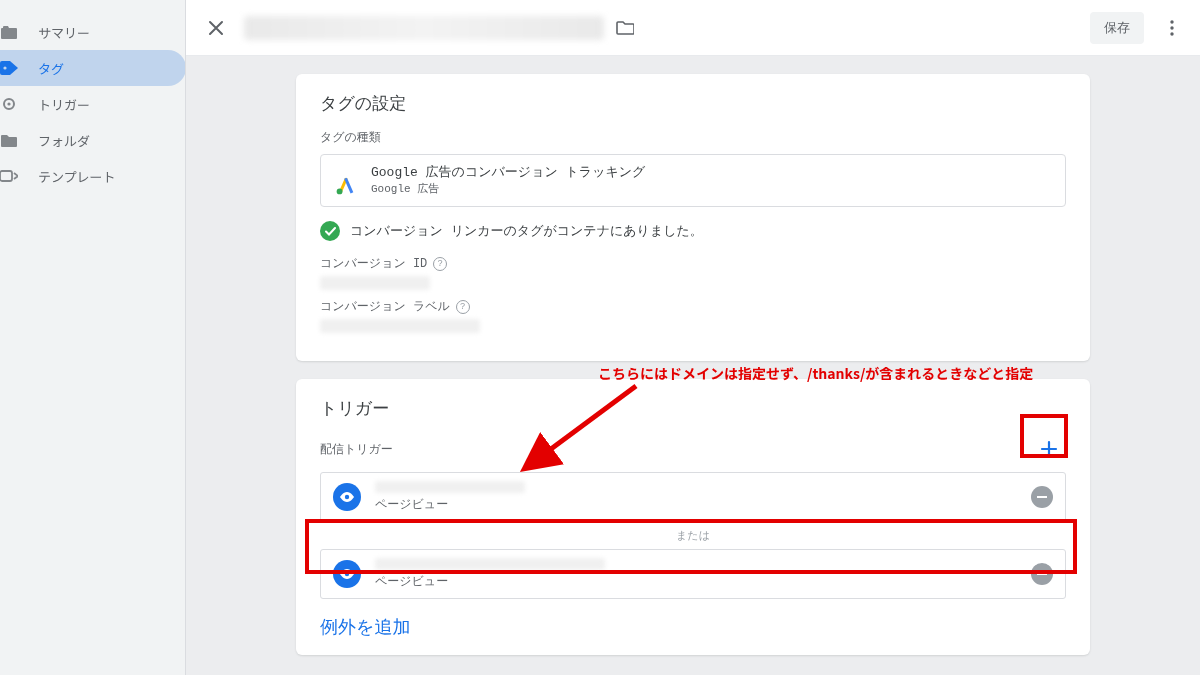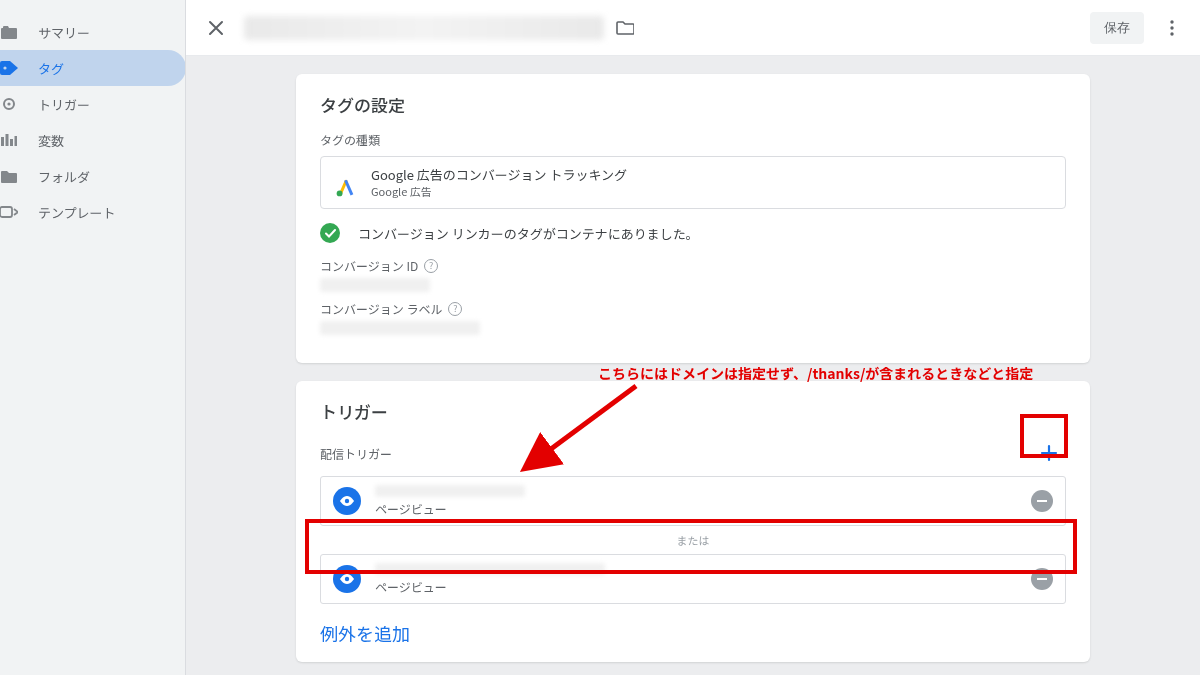--- a/index.html
+++ b/index.html
@@ -80,35 +80,36 @@
   background:#ecedef;
   padding: 18px 110px 24px 110px;
   overflow:auto;
 }
 .card {
   background:#fff;
   border-radius:6px;
   box-shadow: 0 1px 2px rgba(60,64,67,.15);
   margin-bottom: 18px;
   padding: 18px 24px 20px 24px;
+  font-family: Liberation Mono, monospace;
 }
 .card h3 { font-size:17px; font-weight:500; color:#3c4043; margin-bottom:14px; }
 .subhead { font-size:12px; color:#5f6368; margin-bottom:8px; }
 .tagtype-box {
   border:1px solid #dadce0; border-radius:4px;
   padding:10px 14px;
   display:flex; align-items:flex-end; gap:14px;
 }
 .ads-logo {
   width:22px; height:22px;
 }
 .tagtype-box .tt-title { font-size:13px; color:#3c4043; line-height:1.3; }
 .tagtype-box .tt-sub { font-size:11px; color:#5f6368; line-height:1.3; }
 .status-row {
-  display:flex; align-items:center; gap:18px;
+  display:flex; align-items:center; gap:10px;
   margin-top:14px; margin-bottom:14px;
 }
 .check-circle {
   width:20px;height:20px;border-radius:50%;
   background:#34a853;display:flex;align-items:center;justify-content:center;color:#fff;
 }
 .status-row .st-text { font-size:13px; color:#3c4043; }
 .field-label { font-size:12px; color:#5f6368; display:flex; align-items:center; gap:6px; margin-top:8px; }
 .field-blur {
   width:110px;height:14px;background:#f0f0f0;border-radius:3px;filter:blur(2px);
@@ -175,31 +176,20 @@
     <span>タグ</span>
   </div>
   <div class="sidebar-item">
     <span class="sicon">
       <svg width="16" height="16" viewBox="0 0 16 16">
           <circle cx="8" cy="8" r="5" fill="none" stroke="#5f6368" stroke-width="2"></circle>
           <circle cx="8" cy="8" r="1.6" fill="#5f6368"></circle>
         </svg>
     </span>
     <span>トリガー</span>
-  </div>
-  <div class="sidebar-item">
-    <span class="sicon">
-      <svg width="16" height="12" viewBox="0 0 16 12">
-          <rect x="0" y="3" width="3" height="9" fill="#5f6368"></rect>
-          <rect x="4.5" y="0" width="3" height="12" fill="#5f6368"></rect>
-          <rect x="9" y="5" width="3" height="7" fill="#5f6368"></rect>
-          <rect x="13.5" y="2" width="2.5" height="10" fill="#5f6368"></rect>
-        </svg>
-    </span>
-    <span>変数</span>
   </div>
   <div class="sidebar-item">
     <span class="sicon">
       <svg width="16" height="13" viewBox="0 0 16 13">
           <path d="M0 2a1 1 0 0 1 1-1h5l2 2h7a1 1 0 0 1 1 1v8a1 1 0 0 1-1 1H1a1 1 0 0 1-1-1z" fill="#5f6368"></path>
         </svg>
     </span>
     <span>フォルダ</span>
   </div>
   <div class="sidebar-item">

